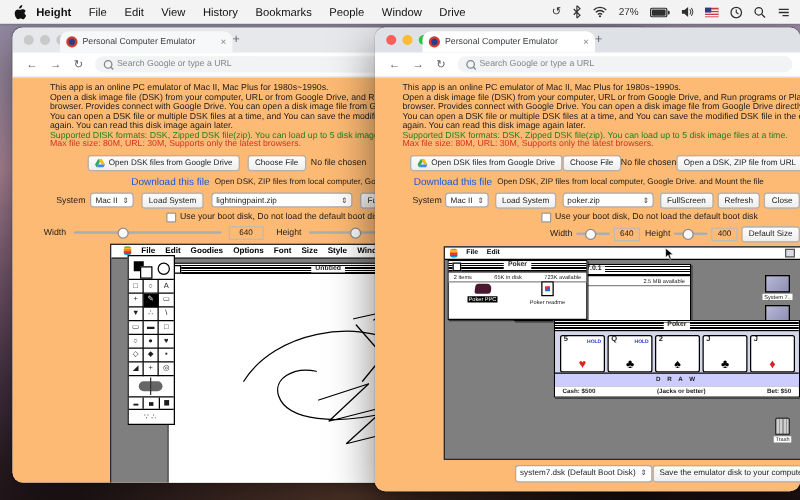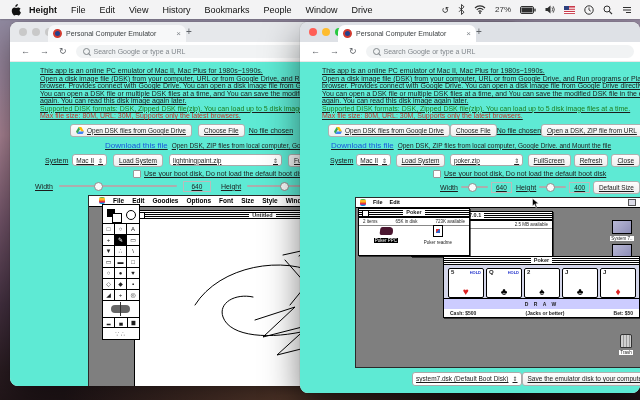--- a/index.html
+++ b/index.html
@@ -37,21 +37,21 @@
   .fav{width:5px;height:5px;border:2px solid #d23b30;background:#23408c;border-radius:50%;margin-right:4px;flex:0 0 auto;}
   .tabttl{flex:1;overflow:hidden;white-space:nowrap;}
   .tabx{color:#80868b;font-size:8px;margin-left:3px;}
   .plus{position:absolute;left:176px;top:4px;font-size:10px;color:#5f6368;}
   .toolbar{height:19px;background:#fff;display:flex;align-items:center;border-bottom:1px solid #e8e8e8;padding:0 6px;}
   .nav{color:#5f6368;font-size:9px;margin:0 5px;line-height:1;}
   .omni{flex:1;height:13px;background:#f1f3f4;border-radius:7px;margin-left:4px;display:flex;align-items:center;
     padding:0 7px;font-size:7px;color:#80868b;white-space:nowrap;overflow:hidden;}
   .mag{width:5px;height:5px;border:1px solid #80868b;border-radius:50%;position:relative;margin-right:4px;flex:0 0 auto;}
   .mag::after{content:"";position:absolute;width:3px;height:1px;background:#80868b;left:4px;top:5px;transform:rotate(45deg);}
-  .content{position:relative;background:#5eead4;height:calc(100% - 39px);overflow:hidden;font-size:7px;color:#1c1c1c;text-decoration:underline;}
+  .content{position:relative;background:#fdba74;height:calc(100% - 39px);overflow:hidden;font-size:7px;color:#1c1c1c;}
   
   .intro{margin:5px 0 0 30px;line-height:1.08;}
   #frontwin .intro{margin-left:22px;}
   .ln{display:block;white-space:nowrap;}
   .ln.grn{color:#1e7e1e;}
   .ln.red{color:#cc342b;}
   .row{display:flex;align-items:center;white-space:nowrap;margin-top:4px;}
   .btn{display:inline-flex;align-items:center;gap:3px;border:1px solid #b0b0b0;border-radius:3px;
     background:linear-gradient(#fdfdfd,#eee);padding:1px 5px;font-size:6.5px;height:9px;color:#222;}
   .link{color:#1a56db;font-size:8px;margin-right:4px;}

